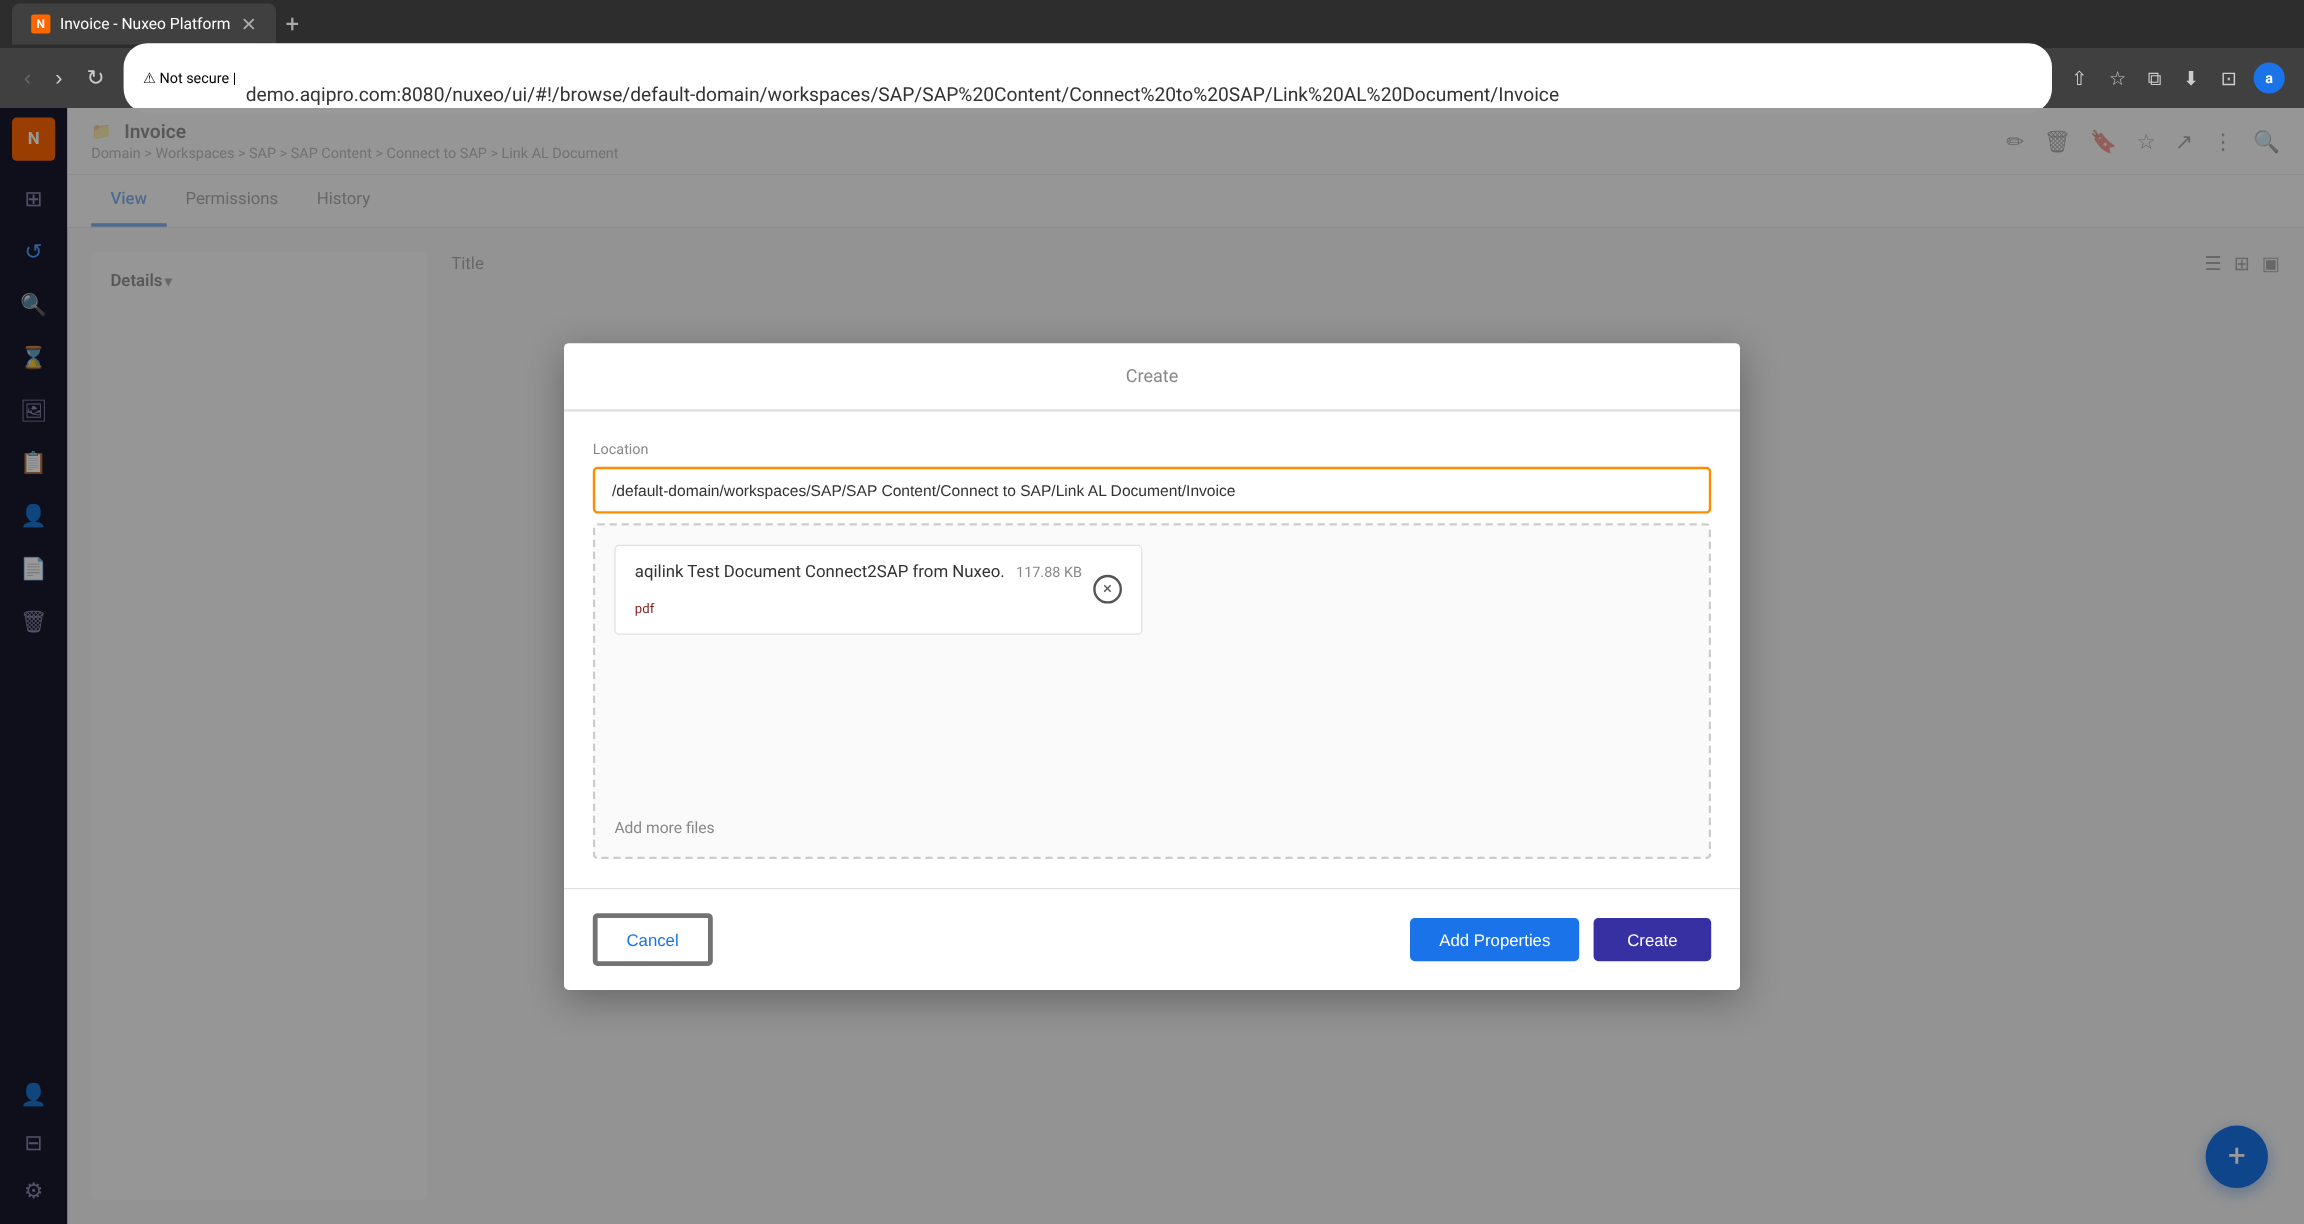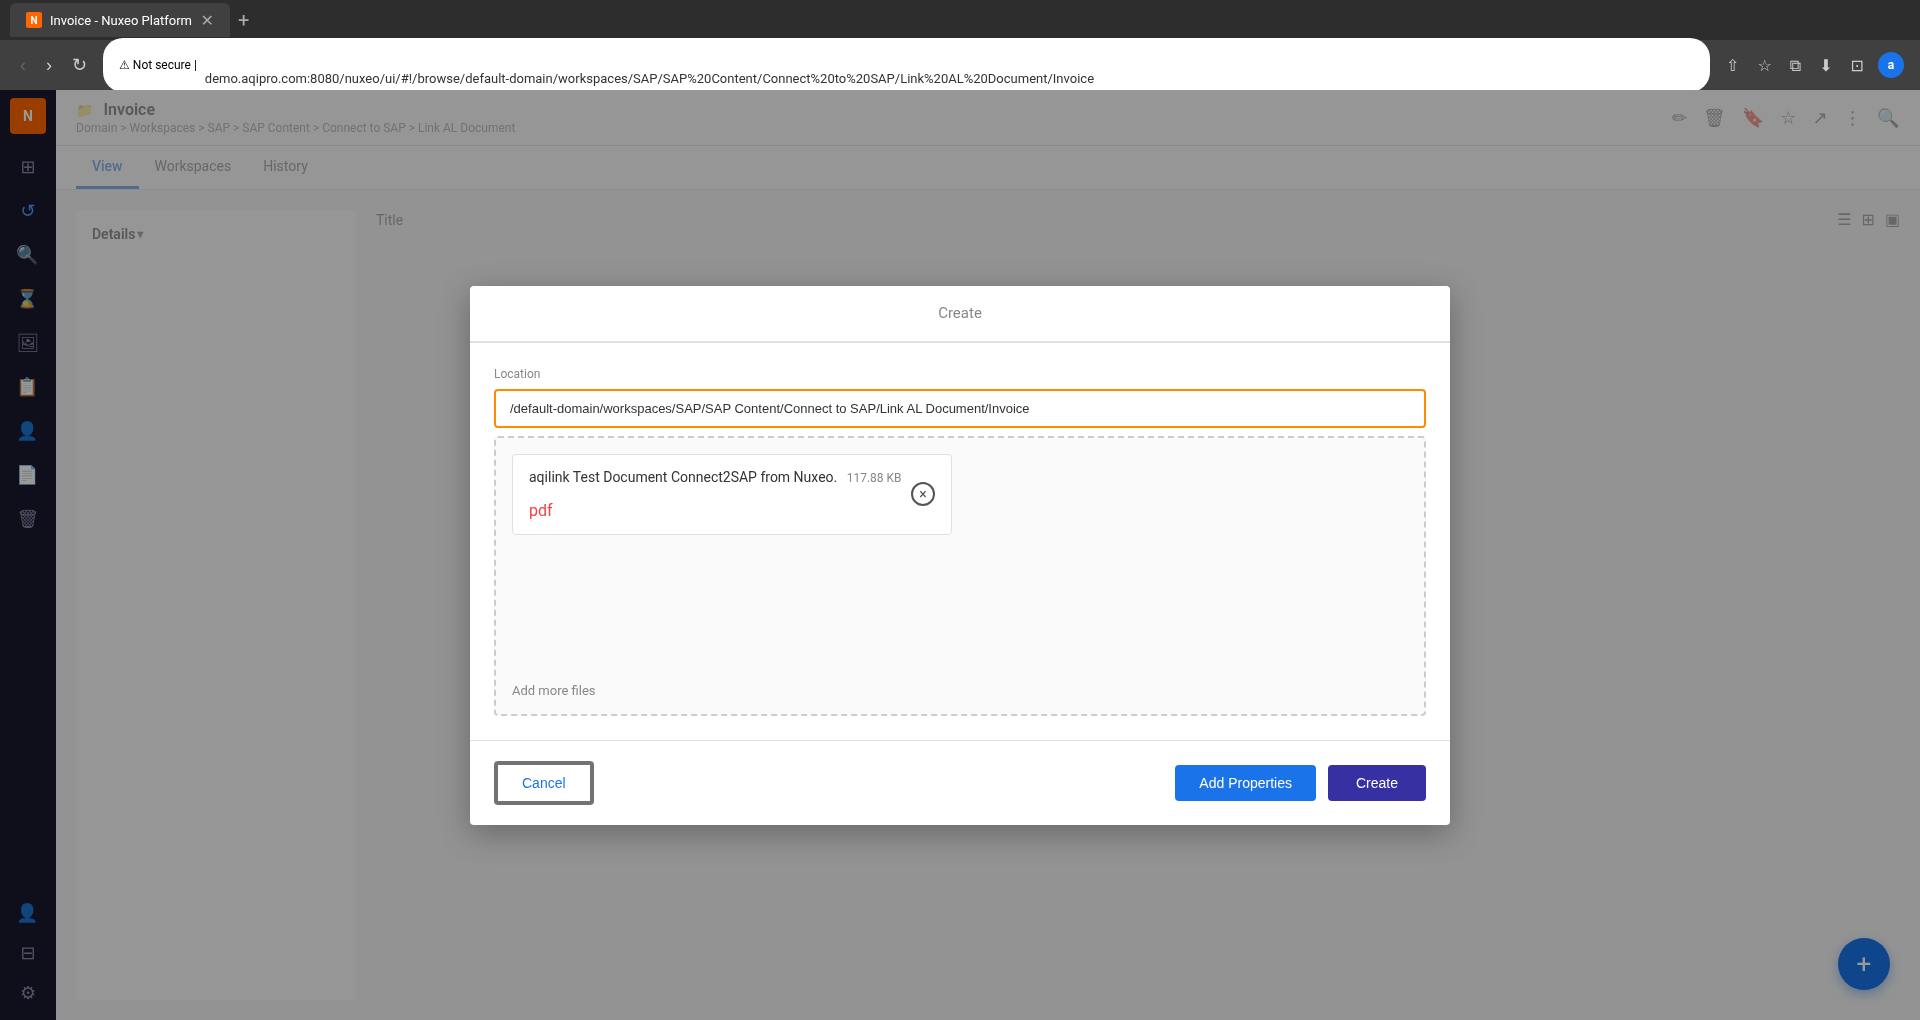--- a/index.html
+++ b/index.html
@@ -11,21 +11,21 @@
     .tab { display: flex; align-items: center; background: #3c3c3c; border-radius: 6px 6px 0 0; padding: 0 16px; height: 34px; min-width: 220px; color: #e0e0e0; font-size: 13px; gap: 8px; }
     .tab.active { background: #404040; color: #fff; }
     .tab-icon { width: 16px; height: 16px; background: #ff6600; border-radius: 2px; display: flex; align-items: center; justify-content: center; color: white; font-size: 10px; font-weight: bold; flex-shrink: 0; }
     .tab-close { margin-left: auto; color: #aaa; cursor: pointer; font-size: 16px; }
     .tab-new { margin-left: 8px; color: #aaa; font-size: 20px; cursor: pointer; }
     .nav-bar { display: flex; align-items: center; height: 50px; padding: 0 16px; gap: 12px; background: #404040; }
     .nav-btn { color: #ccc; font-size: 18px; cursor: pointer; background: none; border: none; padding: 4px; }
     .nav-btn.disabled { color: #666; }
     .address-bar { flex: 1; background: #fff; border-radius: 20px; padding: 6px 16px; font-size: 13px; color: #333; display: flex; align-items: center; gap: 8px; }
     .address-warning { color: #000000; font-size: 12px; }
-    .address-text { color: #333; font-size: 13px; margin-top: 27px; }
+    .address-text { color: #333; font-size: 16px; margin-top: 27px; }
     .nav-actions { display: flex; gap: 10px; color: #ccc; font-size: 16px; }
     .nav-action-btn { color: #ccc; cursor: pointer; padding: 4px; }
     .user-avatar { width: 26px; height: 26px; background: #1a73e8; border-radius: 50%; display: flex; align-items: center; justify-content: center; color: white; font-size: 12px; font-weight: bold; }
 
     
     .app-container { display: flex; height: 930px; background: #f5f5f5; }
 
     
     .sidebar { width: 56px; background: #1a1a2e; display: flex; flex-direction: column; align-items: center; padding: 8px 0; gap: 4px; }
     .sidebar-logo { width: 36px; height: 36px; background: #ff6600; border-radius: 4px; display: flex; align-items: center; justify-content: center; color: white; font-size: 14px; font-weight: bold; margin-bottom: 8px; }
@@ -75,21 +75,21 @@
     .location-label { font-size: 12px; color: #888; margin-bottom: 8px; }
     .location-input-wrapper { position: relative; }
     .location-input { width: 100%; padding: 10px 14px; border: 2px solid #ff8c00; border-radius: 4px; font-size: 13px; color: #333; outline: none; background: #fff; }
 
     
     .drop-zone { border: 2px dashed #ccc; border-radius: 4px; min-height: 280px; padding: 16px; position: relative; background: #fafafa; }
     .file-card { background: #fff; border: 1px solid #e0e0e0; border-radius: 4px; padding: 14px 16px; display: flex; align-items: center; justify-content: space-between; max-width: 440px; }
     .file-info { display: flex; flex-direction: column; gap: 16px; }
     .file-name { font-size: 14px; color: #333; }
     .file-name .file-size { color: #888; font-size: 12px; margin-left: 6px; }
-    .file-type { font-size: 16px; color: #ef4444; }
+    .file-type { font-size: 11px; color: #7f1d1d; }
     .file-remove { width: 24px; height: 24px; border-radius: 50%; border: 2px solid #555; display: flex; align-items: center; justify-content: center; cursor: pointer; color: #555; font-size: 14px; flex-shrink: 0; }
     .add-more-files { position: absolute; bottom: 16px; left: 16px; font-size: 13px; color: #888; cursor: pointer; }
 
     
     .modal-footer { padding: 20px 24px; border-top: 1px solid #e0e0e0; display: flex; align-items: center; justify-content: space-between; }
     .btn-cancel { background: #fff; border: 4px solid #737373; color: #1a73e8; padding: 10px 24px; border-radius: 4px; font-size: 14px; cursor: pointer; }
     .footer-right { display: flex; gap: 12px; }
     .btn-add-properties { background: #1a73e8; color: white; border: none; padding: 10px 24px; border-radius: 4px; font-size: 14px; cursor: pointer; }
     .btn-create { background: #3730a3; color: white; border: none; padding: 10px 28px; border-radius: 4px; font-size: 14px; cursor: pointer; }
 
@@ -168,21 +168,21 @@
         <span class="header-action-btn">🔖</span>
         <span class="header-action-btn">☆</span>
         <span class="header-action-btn">↗</span>
         <span class="header-action-btn">⋮</span>
         <span class="header-action-btn">🔍</span>
       </div>
     </div>
 
     <div class="tabs-bar">
       <div class="tab-item active">View</div>
-      <div class="tab-item">Workspaces</div>
+      <div class="tab-item">Permissions</div>
       <div class="tab-item">History</div>
     </div>
 
     <div class="page-content">
       <div class="details-panel">
         <div class="details-title">
           <span>Details</span>
           <span class="details-toggle">▾</span>
         </div>
       </div>

